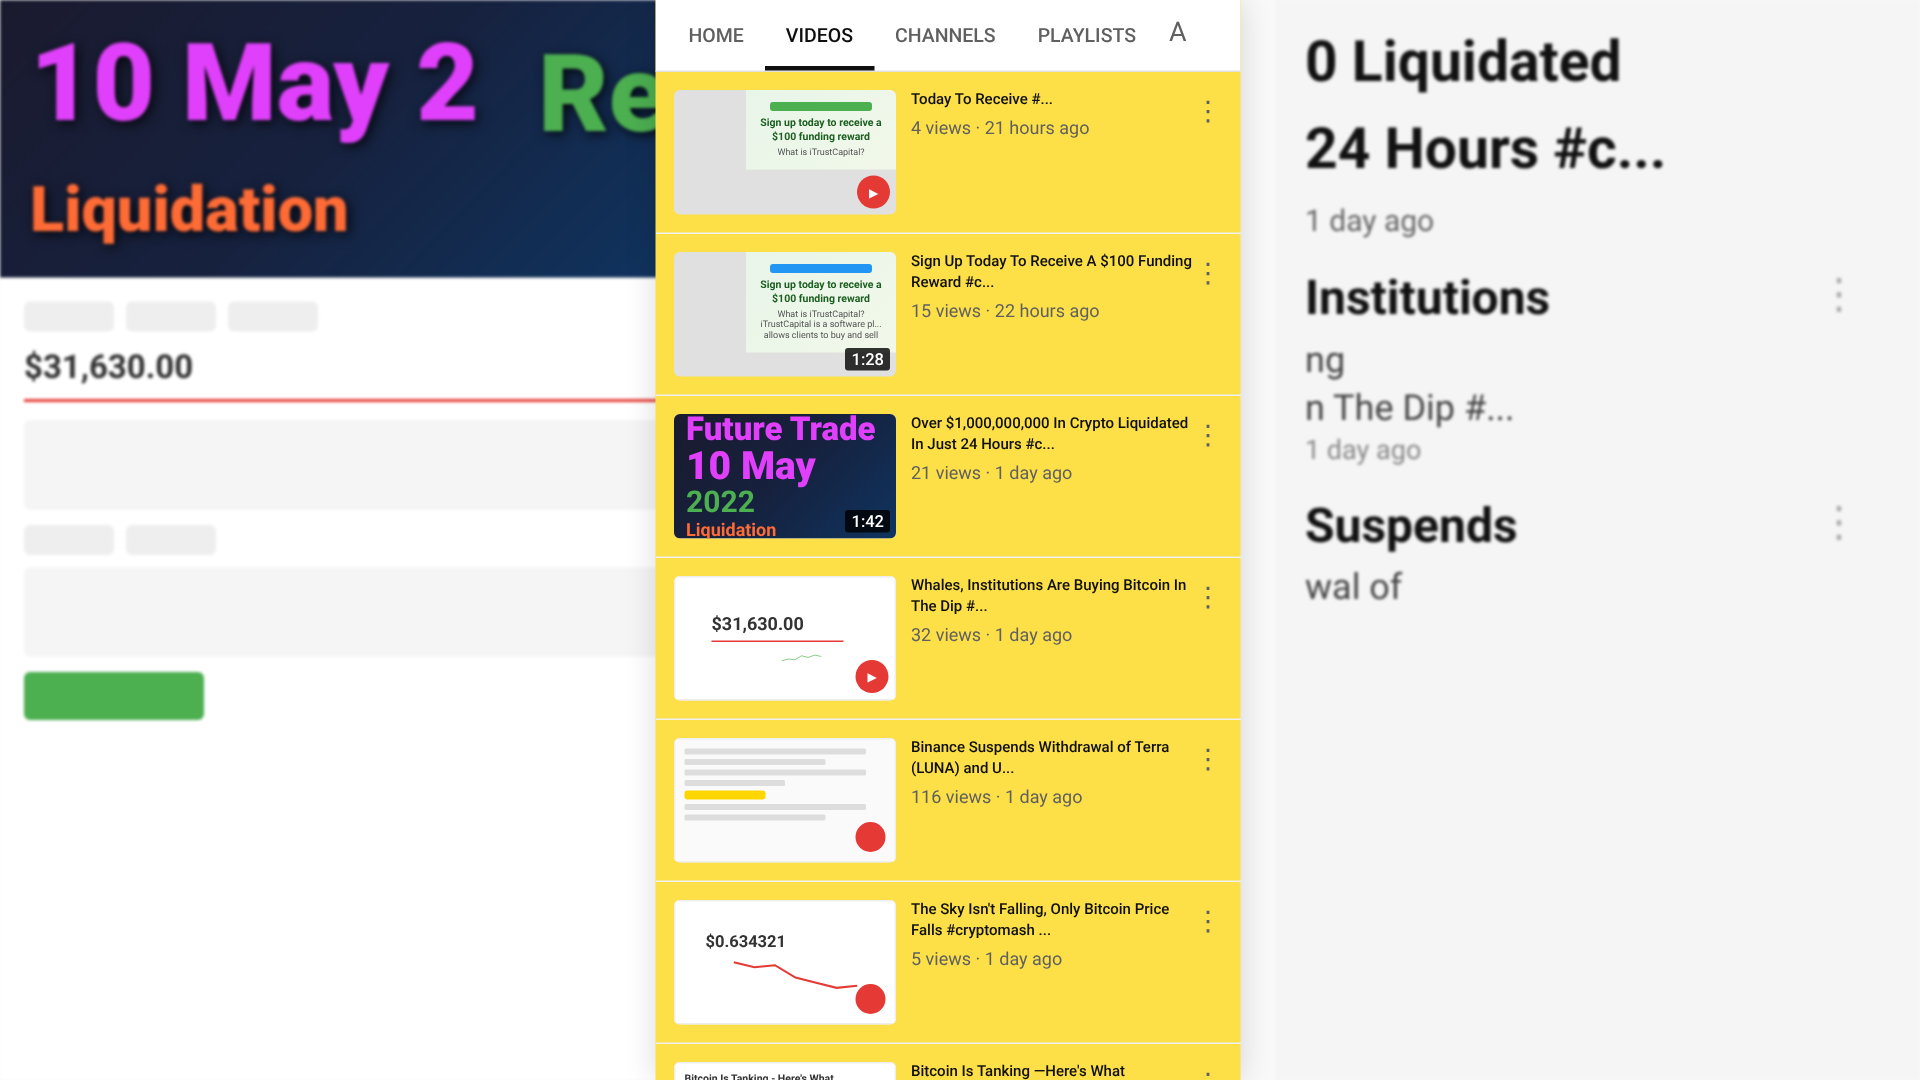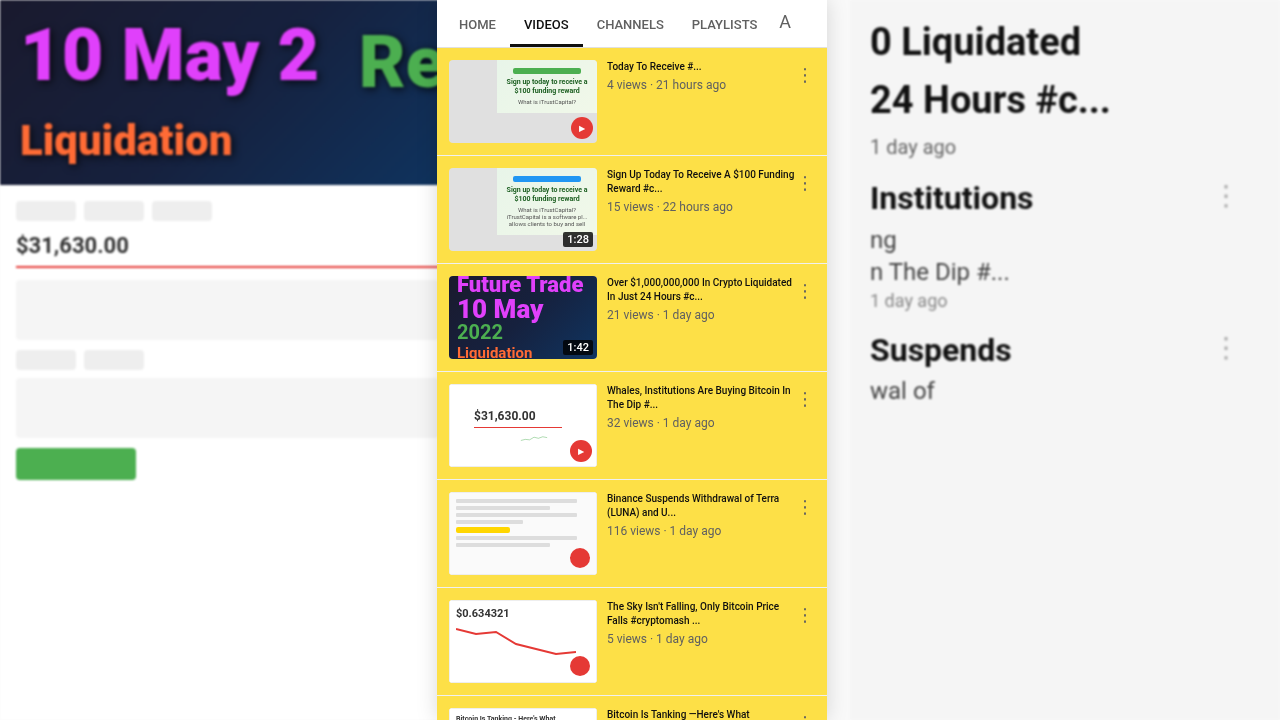--- a/index.html
+++ b/index.html
@@ -263,21 +263,21 @@
       color: #e040fb;
       line-height: 1;
     }
     .thumb-crypto-dark .t-date {
       font-size: 12px;
       font-weight: 700;
       color: #ffeb3b;
       margin-top: -2px;
     }
     .thumb-crypto-dark .t-liquidation {
-      font-size: 15px;
+      font-size: 12px;
       font-weight: 700;
       color: #ff6b35;
     }
 
     .thumb-chart {
       background: #fff;
       display: flex;
       flex-direction: column;
       align-items: flex-start;
       justify-content: center;
@@ -326,21 +326,21 @@
       background: #ffd600;
       width: 40%;
       border-radius: 2px;
     }
 
     .thumb-price-chart {
       background: #fff;
       border: 1px solid #eee;
       display: flex;
       flex-direction: column;
-      padding: 6px;
+      padding: 20px;
       align-items: flex-start;
     }
     .thumb-price-chart .price-num {
       font-size: 11px;
       font-weight: 700;
       color: #333;
     }
     .thumb-price-chart .chart-logo2 {
       width: 20px;
       height: 20px;

